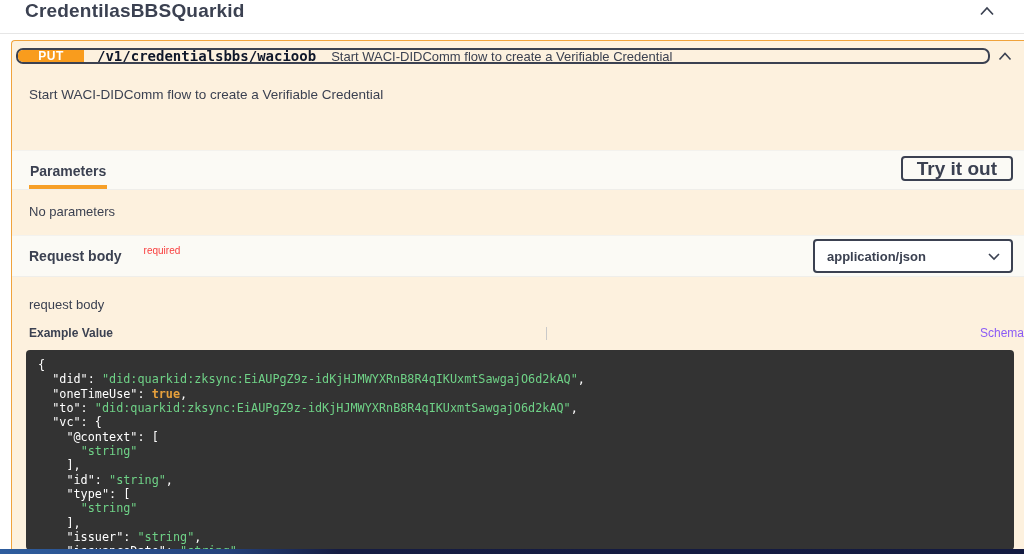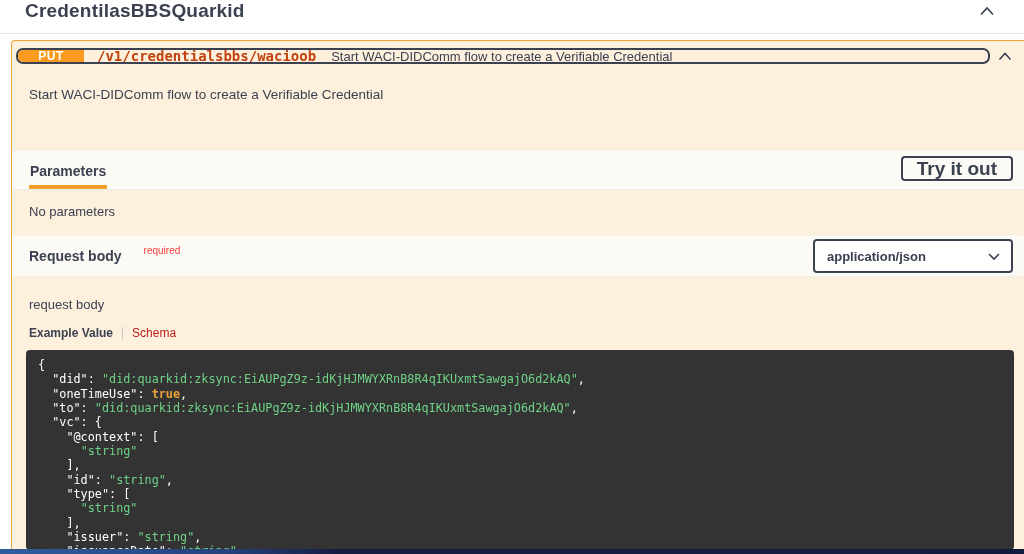--- a/index.html
+++ b/index.html
@@ -19,21 +19,21 @@
              border-radius:4px 0 0 4px; }
 
   .op-summary { display:flex; align-items:center; padding:4px 6px 4px 4px; }
   .summary-box { flex:1; display:flex; align-items:center; height:16px;
                  border:2px solid #3b4151; border-radius:7px; overflow:hidden; background:transparent; }
   .method-badge { width:66px; align-self:stretch; background:#f99c1d; color:#ffffff;
                   font-size:12px; font-weight:700; letter-spacing:.5px;
                   display:flex; align-items:center; justify-content:center;
                   border-radius:4px 0 0 4px; }
   .op-path { font-family:"DejaVu Sans Mono", monospace; font-weight:700; font-size:14px;
-             color:#c2410c; margin-left:13px; white-space:nowrap; }
+             color:#0f172a; margin-left:13px; white-space:nowrap; }
   .op-summary-desc { font-size:13px; color:#3b4151; margin-left:15px; white-space:nowrap; }
   .op-collapse { width:26px; margin-left:2px; }
 
   .op-description { height:79px; padding:16px 17px 0; font-size:13.5px; color:#3b4151; }
 
   .strip { background:#fbfaf5; display:flex; align-items:center;
            border-top:1px solid rgba(59,65,81,.04); border-bottom:1px solid rgba(59,65,81,.06); }
   .params-strip { height:40px; padding:0 11px 0 17px; justify-content:space-between; }
   .params-title { align-self:flex-end; font-size:14px; font-weight:700; color:#3b4151;
                   padding:0 1px 6px; border-bottom:4px solid #f7a028; }
@@ -47,24 +47,24 @@
   .rb-title-wrap { display:flex; align-items:flex-start; }
   .rb-title { font-size:14px; font-weight:700; color:#3b4151; }
   .rb-required { font-size:10px; color:#f93e3e; margin-left:22px; position:relative; top:-3px; }
   .ct-select { width:200px; height:34px; background:#ffffff; border:2px solid #3b4151; border-radius:4px;
                display:flex; align-items:center; justify-content:space-between;
                padding:0 10px 0 12px; cursor:pointer; }
   .ct-select span { font-size:13px; font-weight:700; color:#3b4151; }
 
   .rb-body { padding:0; }
   .rb-desc { margin:20px 0 0 17px; font-size:13px; color:#3b4151; }
-  .tabs { display:flex; align-items:center; margin:14px 0 0 17px; }
+  .tabs { display:flex; align-items:center; margin:14px 0 0 17px;justify-content:space-between; }
   .tab { font-size:12px; cursor:pointer; }
   .tab.active { font-weight:700; color:#3b4151; }
-  .tab.inactive { color:#b91c1c; }
+  .tab.inactive { color:#8b5cf6; }
   .tab-sep { width:1px; height:13px; background:#c9c9c9; margin:0 9px; }
 
   .code-block { margin:10px 0 0 14px; width:988px; height:200px; background:#333333;
                 border-radius:4px; padding:8px 12px; overflow:hidden;
                 font-family:"DejaVu Sans Mono", monospace; font-size:11.8px; line-height:14.35px;
                 white-space:pre; }
   .tok-w { color:#ffffff; }
   .tok-g { color:#6fd287; }
   .tok-o { color:#e6a03c;font-weight:bold; }
 

